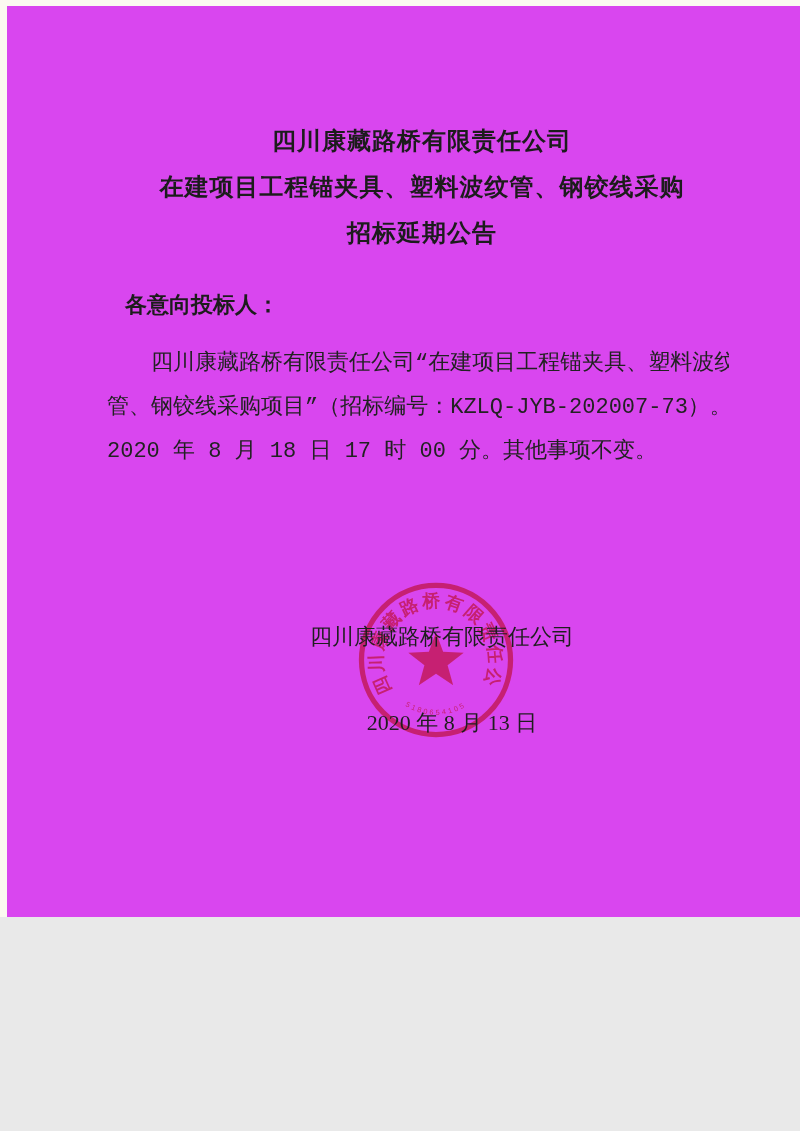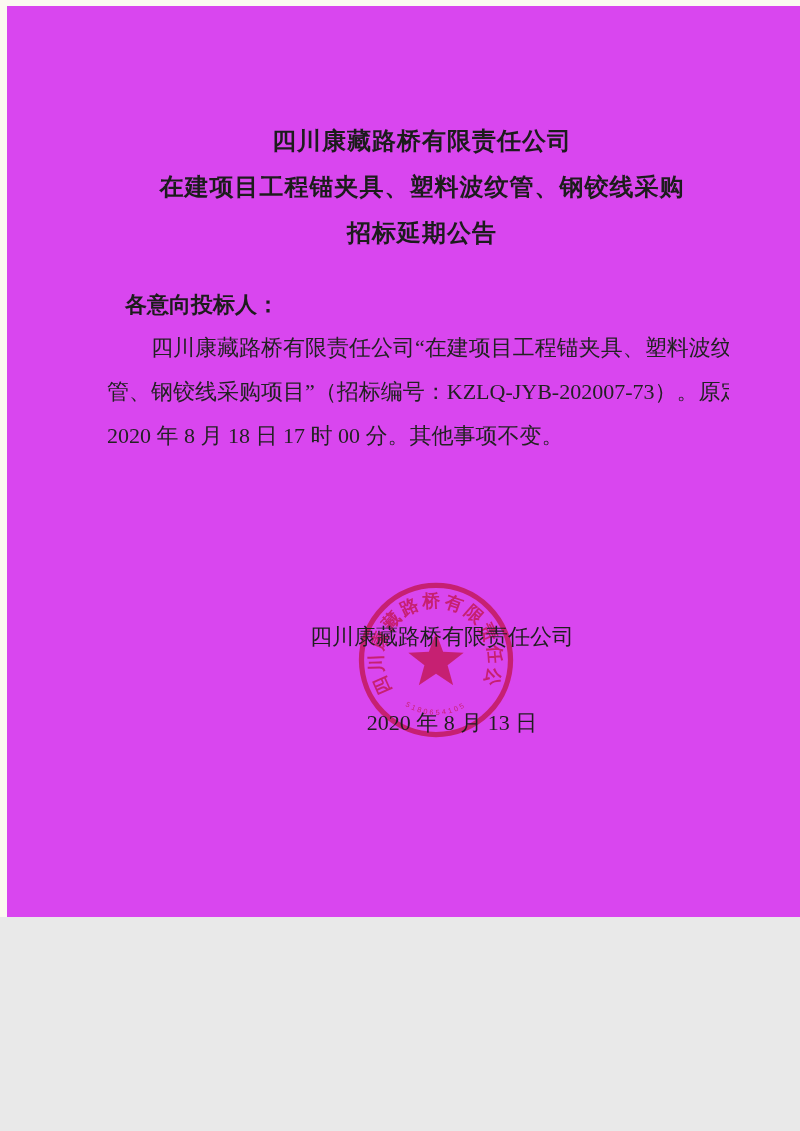--- a/index.html
+++ b/index.html
@@ -48,24 +48,25 @@
     font-size: 22px;
     line-height: 30px;
     color: #1c1c1c;
     z-index: 2;
     margin-left: 18px;
   }
 
   
   .body-block {
     position: absolute;
-    top: 320px;
+    top: 336px;
     left: 100px;
     width: 622px;
     z-index: 2;
+    font-family: Liberation Mono, monospace;
   }
   .body-line {
     font-size: 22px;
     line-height: 44px;
     height: 44px;
     color: #222222;
     white-space: nowrap;
     text-align: justify;
     text-align-last: justify;
     overflow: hidden;

